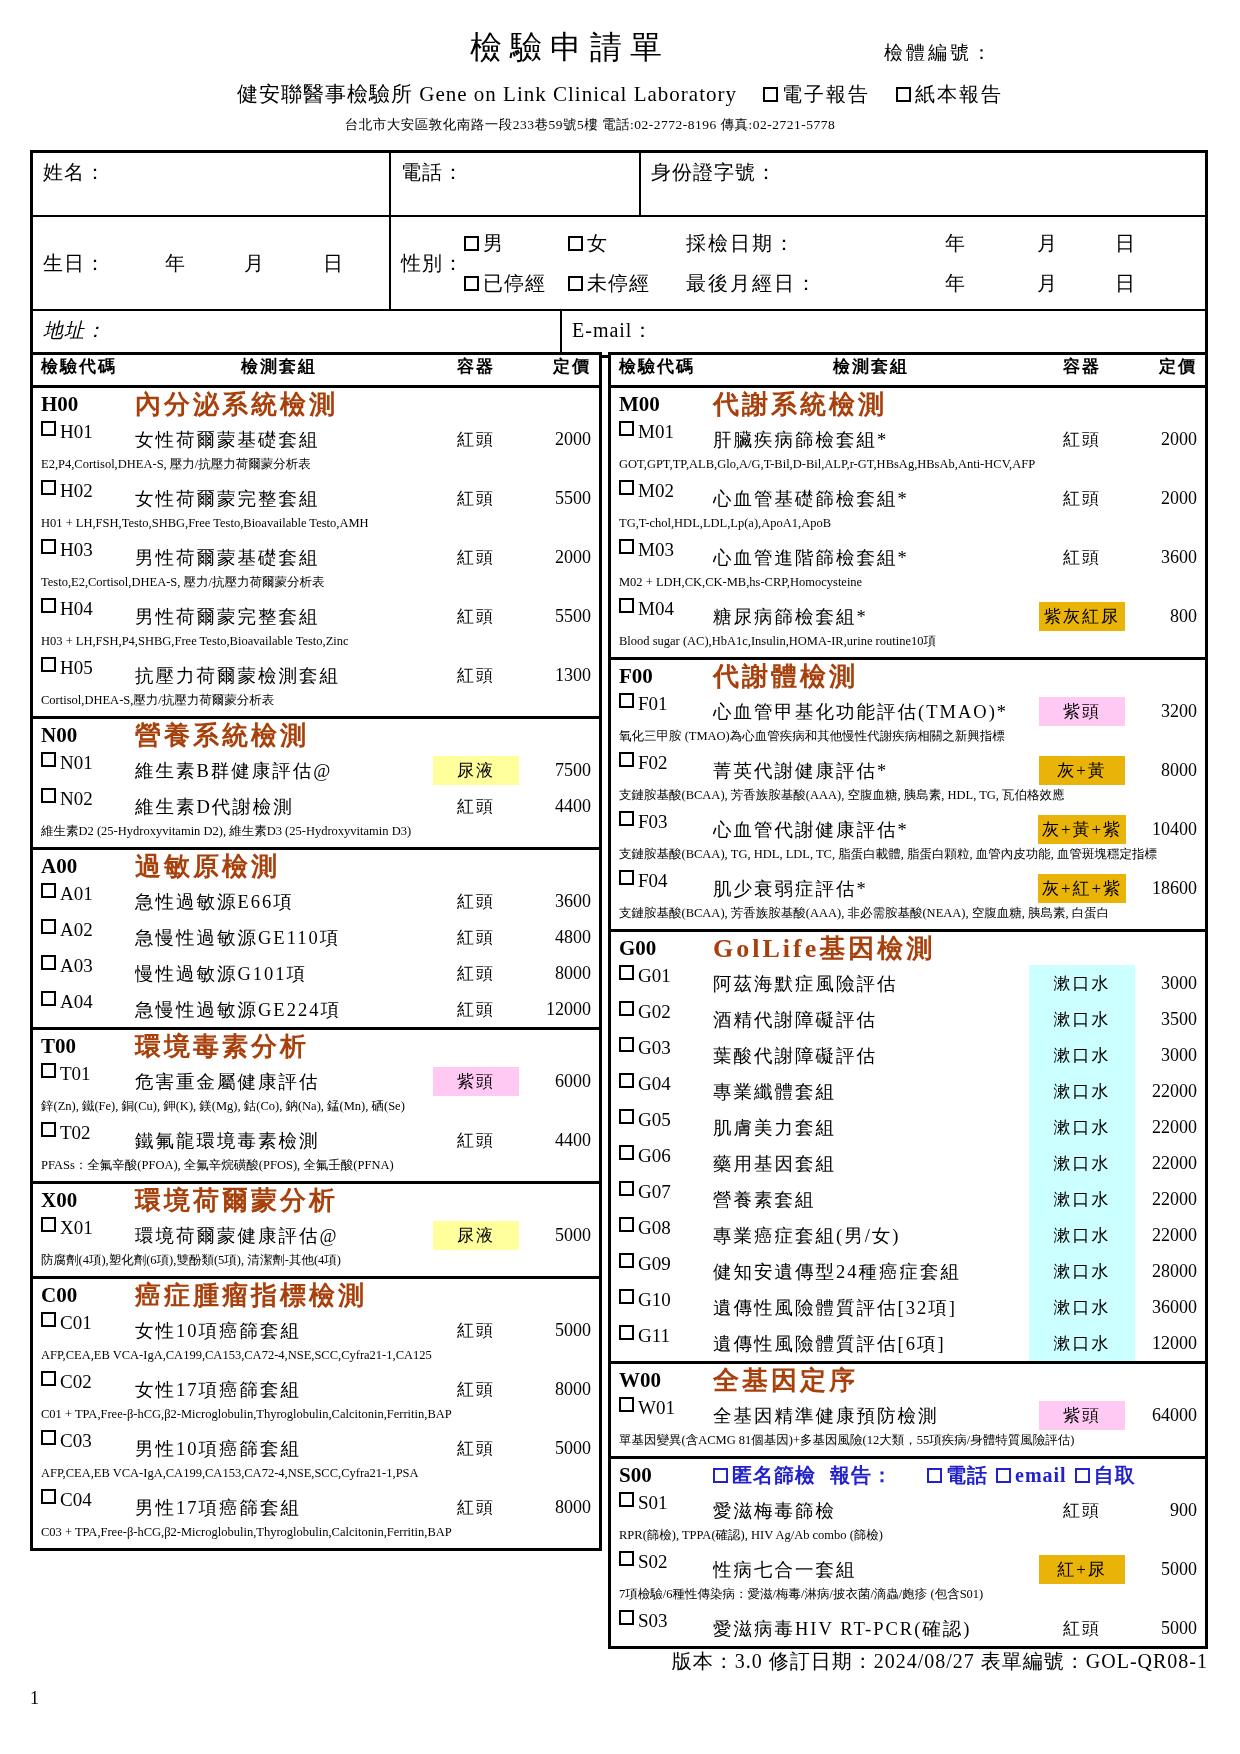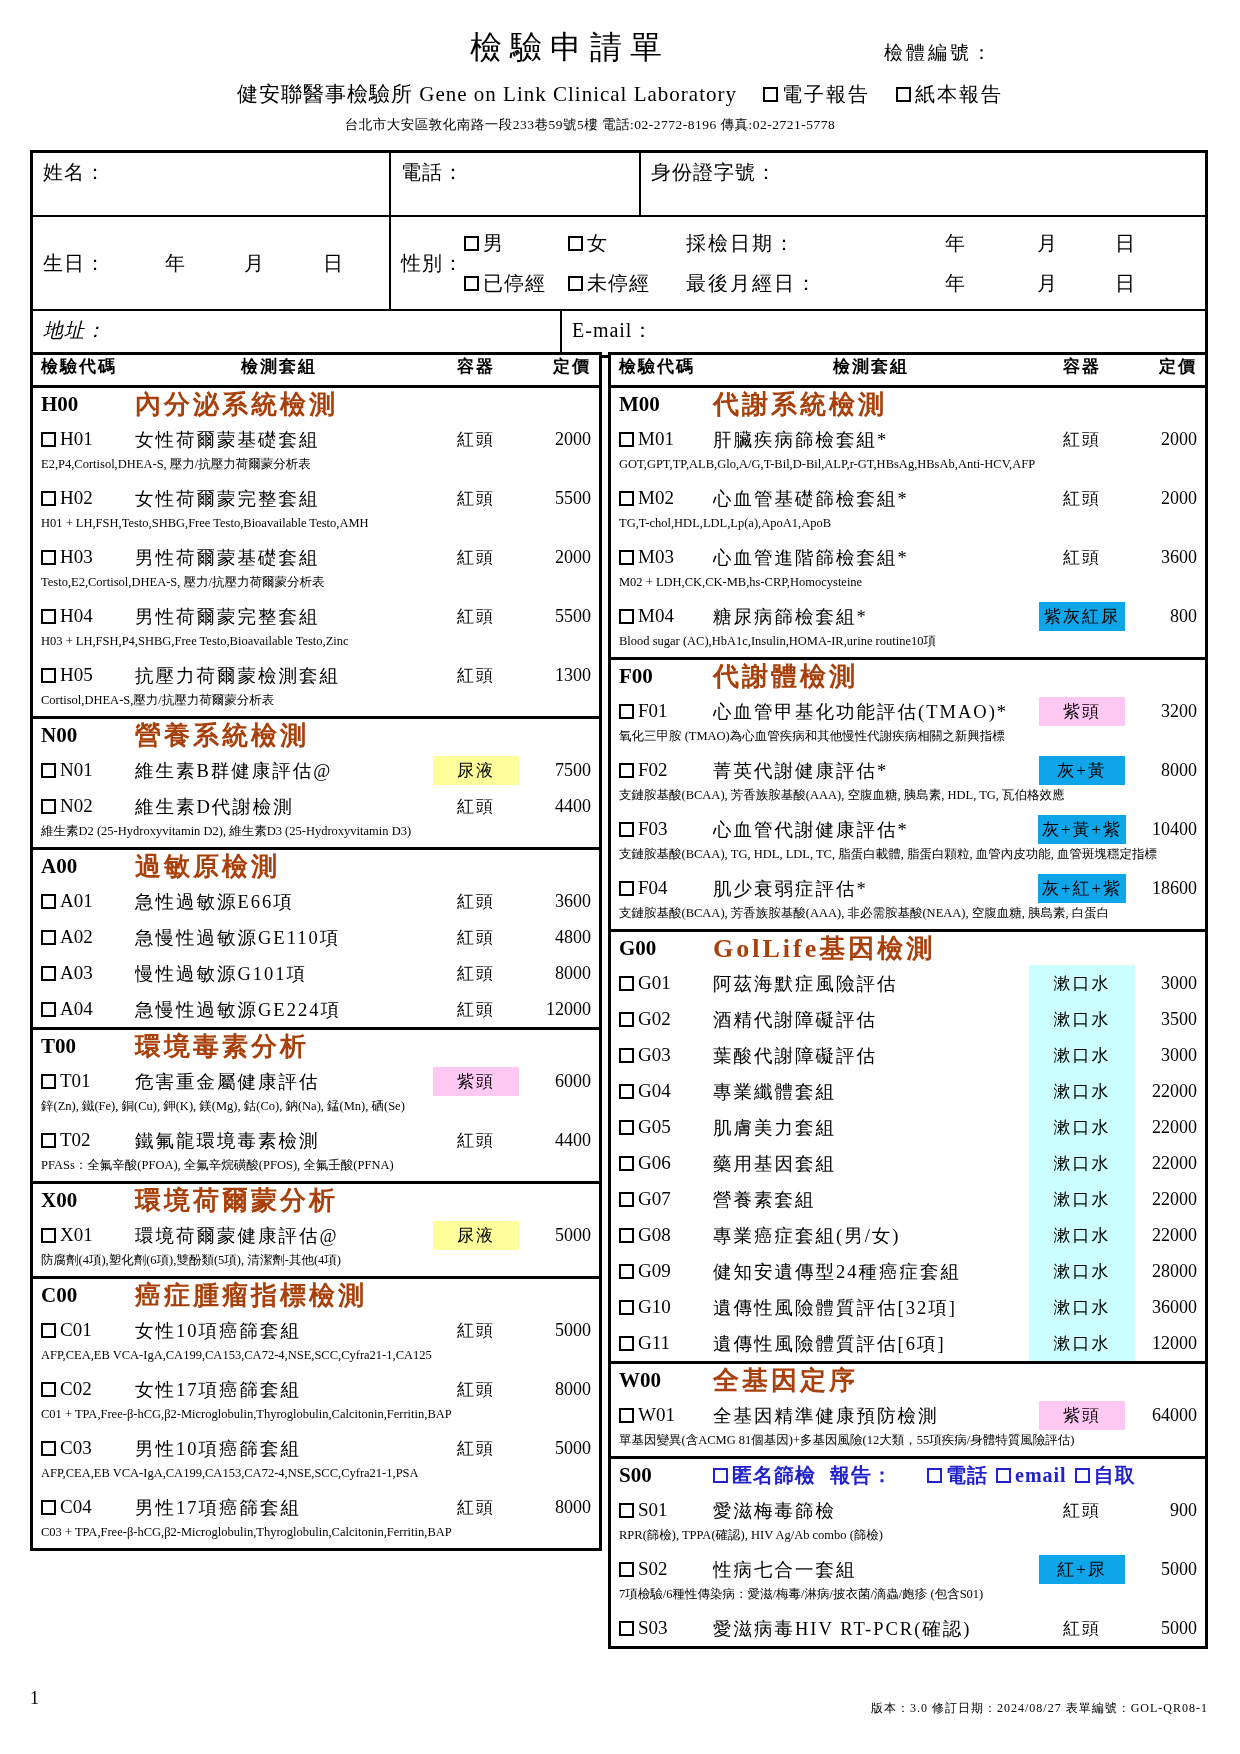--- a/index.html
+++ b/index.html
@@ -48,37 +48,37 @@
   .section{border-top:3px solid #000;}
   .section:first-of-type{border-top:none;}
   .sec-row{display:flex;align-items:center;height:33px;}
   .sec-code{width:102px;padding-left:8px;box-sizing:border-box;font-weight:bold;font-size:21px;
             font-family:"Liberation Serif","DejaVu Serif",serif;}
   .sec-title{font-weight:bold;font-size:26px;color:#A8400B;letter-spacing:3px;white-space:nowrap;}
   .sec-blue{display:flex;align-items:center;font-weight:bold;font-size:20px;color:#2222CC;
             letter-spacing:1px;white-space:nowrap;}
   .sec-blue .seg{display:flex;align-items:center;margin-right:14px;}
   .trow{display:flex;align-items:stretch;height:36px;font-size:19px;}
-  .c-code{width:102px;padding-left:8px;box-sizing:border-box;display:flex;align-items:center;}
+  .c-code{width:102px;padding-left:8px;box-sizing:border-box;display:flex;}
   .c-name{flex:1;display:flex;align-items:center;letter-spacing:2px;font-size:18.5px;
           white-space:nowrap;overflow:hidden;}
   .c-cont{width:106px;display:flex;align-items:center;justify-content:center;font-size:17px;
           letter-spacing:2px;box-sizing:border-box;}
   .c-price{width:70px;display:flex;align-items:center;justify-content:flex-end;
            padding-right:8px;box-sizing:border-box;font-size:18px;}
   .drow{font-size:12.5px;line-height:1.25;height:21px;padding:0 4px 2px 8px;
         white-space:nowrap;overflow:hidden;letter-spacing:0;}
   .hl{display:inline-block;min-width:86px;padding:3px 4px;text-align:center;box-sizing:border-box;}
   .bg-yellow{background:#FFFF9C;}
   .bg-pink{background:#FFC9F3;}
-  .bg-orange{background:#0ea5e9;}
+  .bg-orange{background:#eab308;}
   .cell-cyan{background:#CCFFFF;}
   
   .pageno{position:absolute;left:30px;top:1688px;font-size:18px;}
-  .verline{position:absolute;right:32px;top:1700px;font-size:12px;letter-spacing:1px;}
+  .verline{position:absolute;right:32px;top:1648px;font-size:20px;letter-spacing:1px;}
 </style>
 </head>
 <body>
 
 <div class="page">
 
   <div class="title">檢驗申請單</div>
   <div class="specimen">檢體編號：</div>
   <div class="lab-line">
     <span class="lab-name">健安聯醫事檢驗所 Gene on Link Clinical Laboratory</span>

